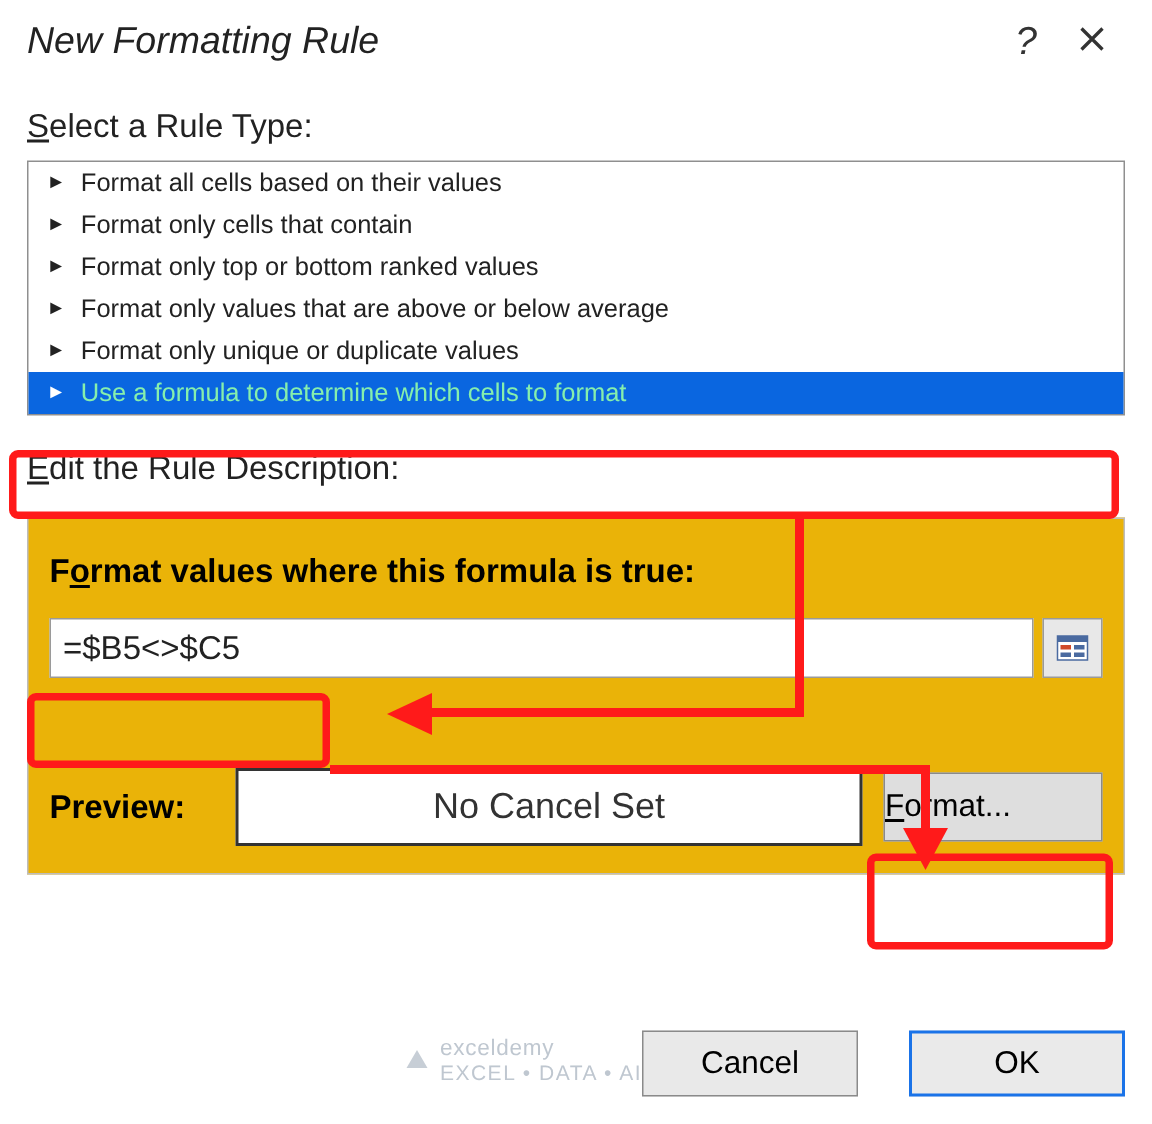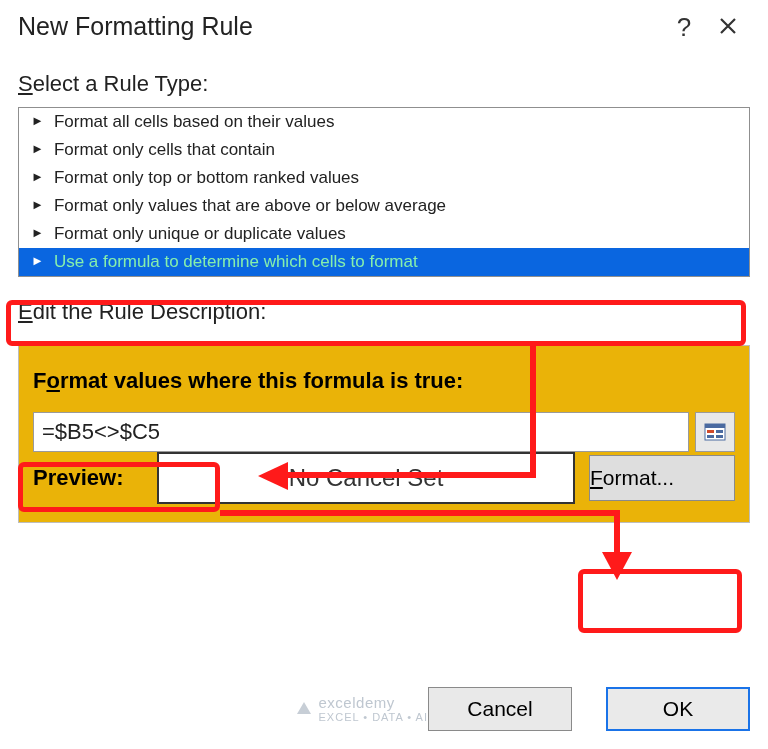--- a/index.html
+++ b/index.html
@@ -7,22 +7,24 @@
     margin: 0;
     font-family: "Segoe UI", Tahoma, sans-serif;
     background: #fff;
     width: 768px;
     height: 749px;
     position: relative;
     overflow: hidden;
   }
   .titlebar {
     display: flex;
+    align-items: center;
     padding: 12px 18px 6px 18px;
     font-size: 25px;
+    font-style: italic;
   }
   .titlebar .title { flex: 1; color: #222; }
   .titlebar .help {
     width: 44px; text-align: center; font-size: 26px; color: #333;
     cursor: pointer;
   }
   .titlebar .close {
     width: 44px; text-align: center; font-size: 26px; color: #333;
     cursor: pointer;
   }
@@ -97,20 +99,21 @@
     justify-content: center;
     margin-left: 6px;
     cursor: pointer;
   }
   .ref-btn svg { width: 22px; height: 18px; }
 
   .preview-row {
     display: flex;
     align-items: center;
     gap: 14px;
+    margin-top: 60px;
   }
   .preview-label {
     font-size: 22px;
     font-weight: 600;
     width: 110px;
   }
   .preview-box {
     flex: 1;
     border: 2px solid #333;
     height: 52px;
@@ -161,21 +164,21 @@
     right: 340px;
     bottom: 26px;
     font-size: 15px;
     color: #bfc7d0;
     letter-spacing: .5px;
     display: flex;
     align-items: center;
     gap: 6px;
     pointer-events: none;
   }
-  .watermark .sub { font-size: 11px; letter-spacing: 1px; display:block; }
+  .watermark .sub { font-size: 14px; letter-spacing: 1px; display:block; }
 
   
   .annot { position: absolute; pointer-events: none; }
   .box-red { border: 5px solid #ff1a1a; border-radius: 6px; }
   .r-box1 { left: 6px;  top: 300px; width: 740px; height: 46px; }
   .r-box2 { left: 18px; top: 462px; width: 202px; height: 50px; }
   .r-box3 { left: 578px; top: 569px; width: 164px; height: 64px; }
 
   .r-line  { position:absolute; background:#ff1a1a; }
   .r-l1v { left: 530px; top: 346px; width: 6px; height: 132px; }

